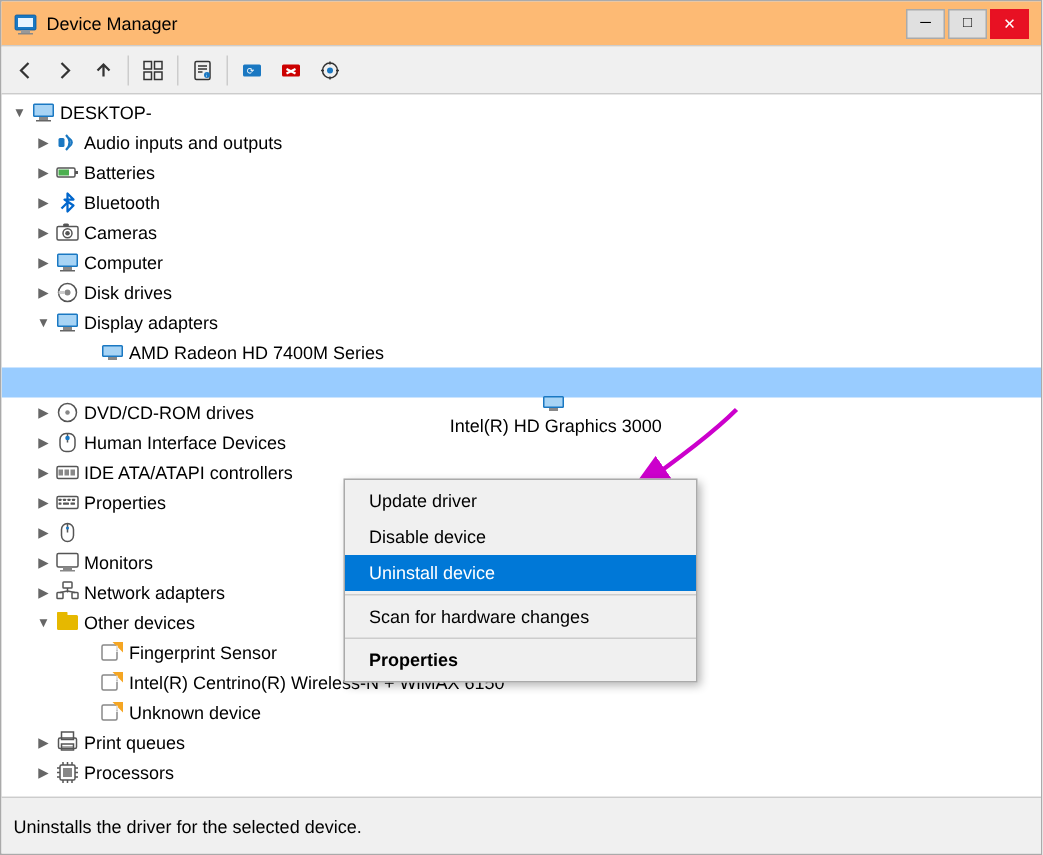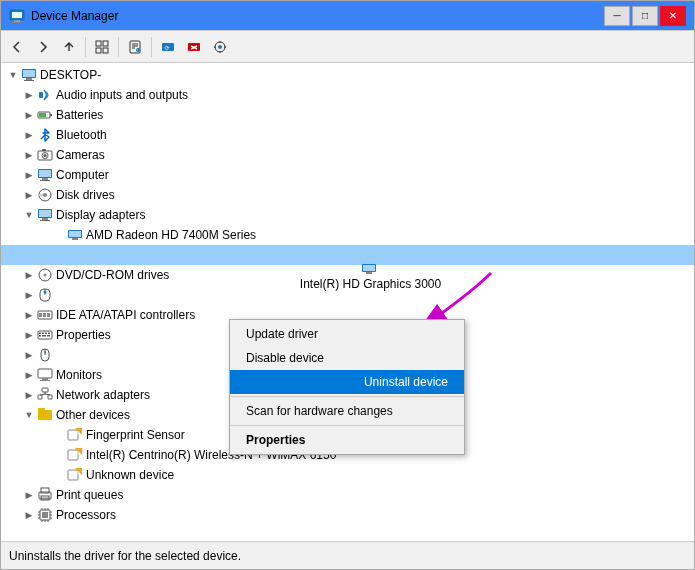--- a/index.html
+++ b/index.html
@@ -13,21 +13,21 @@
     }
     .window {
       width: 695px;
       height: 570px;
       background: #fff;
       border: 1px solid #aaa;
       display: flex;
       flex-direction: column;
     }
     .title-bar {
-      background: #3b82f6;
+      background: #fdba74;
       padding: 6px 8px;
       display: flex;
       align-items: center;
       justify-content: space-between;
       border-bottom: 1px solid #ccc;
       height: 30px;
     }
     .title-bar-left {
       display: flex;
       align-items: center;
@@ -156,40 +156,39 @@
     }
     .ctx-item {
       padding: 5px 16px;
       cursor: pointer;
       font-size: 12px;
       white-space: nowrap;
     }
     .ctx-item.active {
       background: #0078d7;
       color: #fff;
-      text-align: right;
     }
     .ctx-item.bold { font-weight: bold; }
     .ctx-separator {
       height: 1px;
       background: #ccc;
       margin: 2px 0;
     }
 
     
     .arrow-overlay {
       position: absolute;
       pointer-events: none;
     }
     .arrow-overlay svg {
       overflow: visible;
     }
 
     .status-bar {
-      height: 28px;
+      height: 38px;
       background: #f0f0f0;
       border-top: 1px solid #ccc;
       display: flex;
       align-items: center;
       padding: 0 8px;
       font-size: 12px;
     }
   </style>
 </head>
 <body>
@@ -417,20 +416,21 @@
 
       <div class="tree-item indent-1">
         <div class="expand-btn">▶</div>
         <div class="item-icon">
           <svg width="16" height="16" viewBox="0 0 16 16">
             <rect x="3" y="2" width="10" height="12" rx="4" fill="none" stroke="#555" stroke-width="1"></rect>
             <line x1="8" y1="2" x2="8" y2="8" stroke="#555" stroke-width="1"></line>
             <circle cx="8" cy="5" r="1.5" fill="#1a78c2"></circle>
           </svg>
         </div>
+        <span class="item-label">Human Interface Devices</span>
       </div>
 
       <div class="tree-item indent-1">
         <div class="expand-btn">▶</div>
         <div class="item-icon">
           <svg width="16" height="16" viewBox="0 0 16 16">
             <rect x="1" y="4" width="14" height="8" rx="1" fill="none" stroke="#555" stroke-width="1"></rect>
             <rect x="2" y="6" width="3" height="4" fill="#888"></rect>
             <rect x="6" y="6" width="3" height="4" fill="#888"></rect>
             <rect x="10" y="6" width="3" height="4" fill="#888"></rect>

